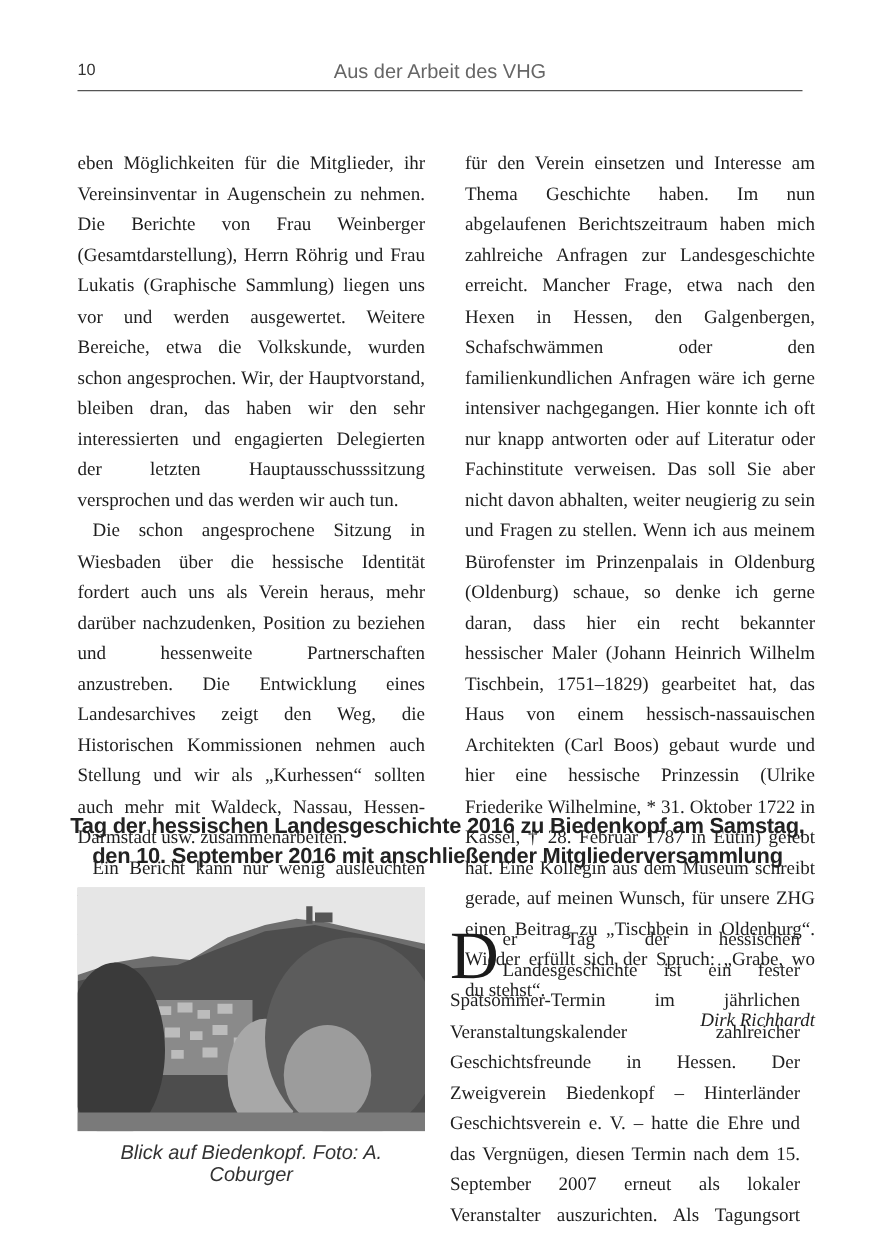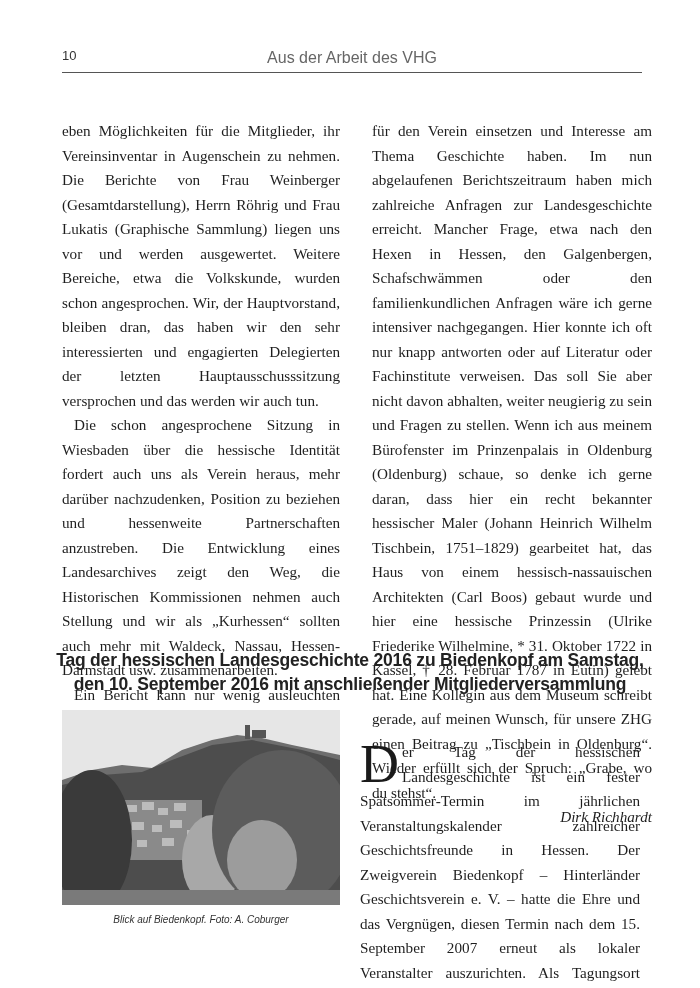--- a/index.html
+++ b/index.html
@@ -8,21 +8,21 @@
   .page-no { position: absolute; left: 0; top: 0; font-family: "Liberation Sans", sans-serif; font-size: 13px; color: #333; text-align: right; }
   .running-title { position: absolute; left: 0; right: 0; top: 1px; text-align: center; font-family: Liberation Sans, sans-serif; font-size: 16px; color: #666; }
   .col { position: absolute; font-family: "Liberation Serif", serif; font-size: 15.2px; line-height: 24.5px; text-align: justify; margin-top: 32px; }
   .col p { margin: 0; }
   .col p.indent { text-indent: 12px; }
   #col-left { left: 62px; top: 87px; width: 278px; }
   #col-right { left: 372px; top: 87px; width: 280px; }
   .signature { text-align: right; font-style: italic; }
   .section-title { position: absolute; left: 40px; top: 648px; width: 620px; text-align: center; font-family: Liberation Sans, sans-serif; font-weight: bold; font-size: 17.5px; line-height: 24px; color: #222; letter-spacing: -0.2px; }
   .photo { position: absolute; left: 62px; top: 710px; width: 278px; height: 195px; overflow: hidden; background: #cfcfcf; }
-  .caption { position: absolute; left: 62px; top: 914px; width: 278px; text-align: center; font-family: "Liberation Sans", sans-serif; font-style: italic; font-size: 10px; color: #333; }
+  .caption { position: absolute; left: 62px; top: 914px; width: 278px; text-align: center; font-family: "Liberation Sans", sans-serif; font-style: italic; font-size: 16px; color: #333; }
   #col-article { left: 360px; top: 708px; width: 280px; }
   .dropcap { float: left; font-family: "Liberation Serif", serif; font-size: 54px; line-height: 44px; margin: 2px 3px 0 0; color: #1a1a1a; }
 </style>
 </head>
 <body>
 
 <div class="header">
   <span class="page-no">10</span>
   <span class="running-title">Aus der Arbeit des VHG</span>
 </div>

